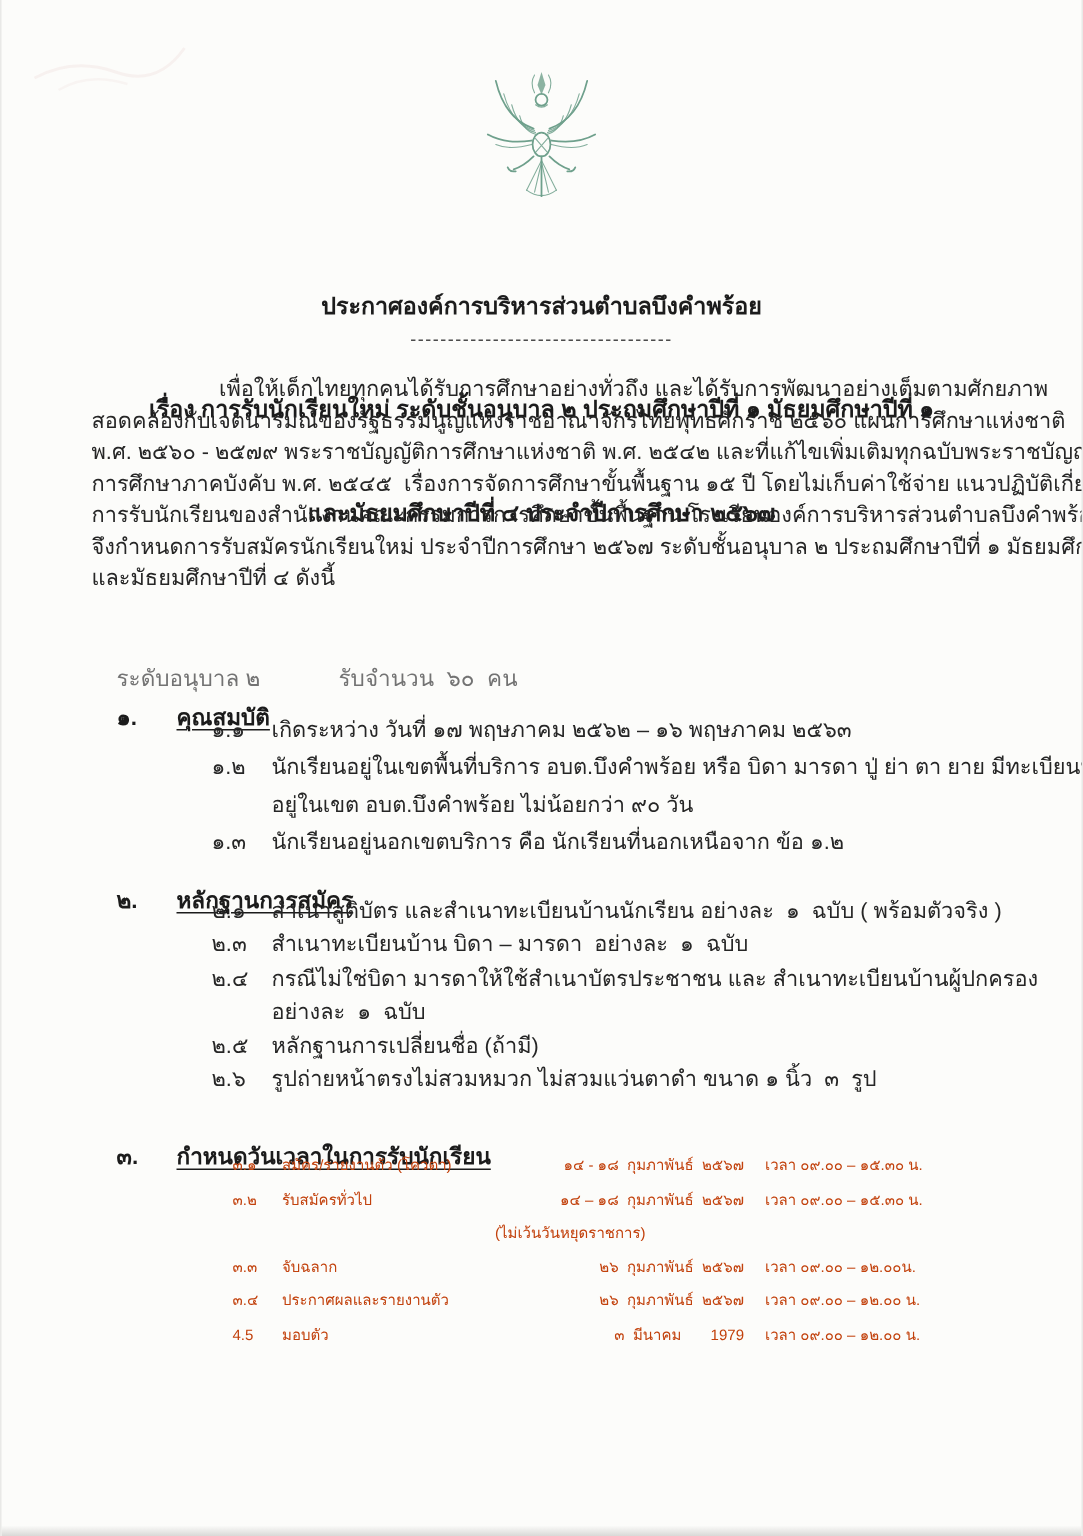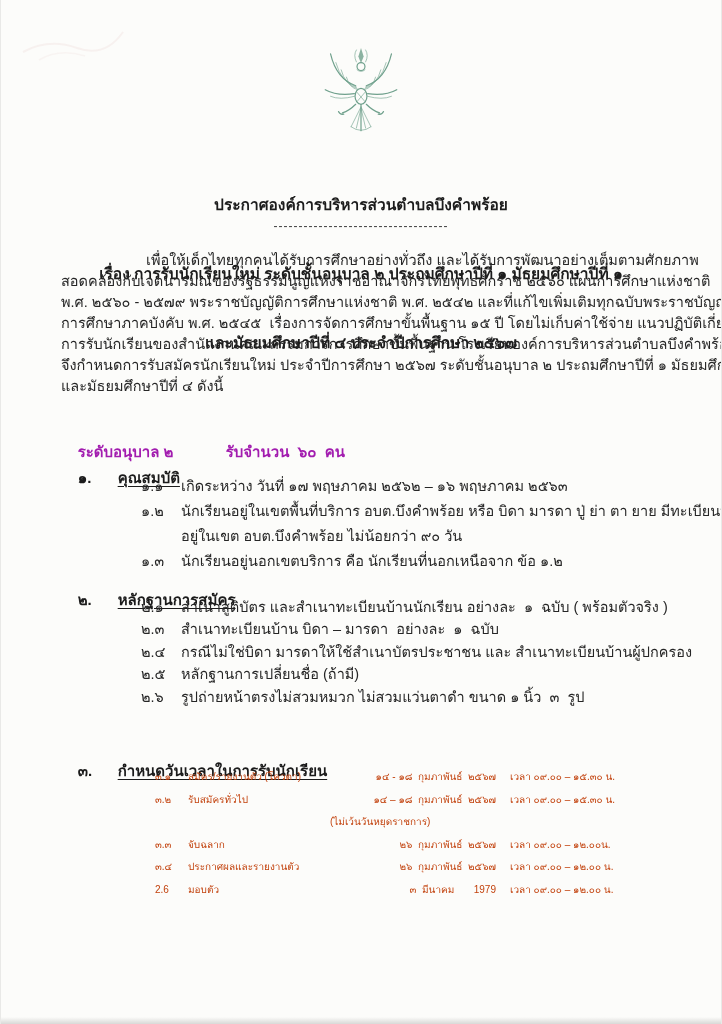--- a/index.html
+++ b/index.html
@@ -37,21 +37,21 @@
   }
 
   
   .para { position:absolute; top:250px; left:60px; width:606px;
           font-size:14.5px; line-height:21px; color:#262626; }
   .para .line { height:21px; white-space:pre; }
   .para .line.first { padding-left:85px; }
 
   
   .intake { position:absolute; top:423px; left:60px; font-size:15px;
-            font-weight:bold; color:#a21caf; white-space:pre; }
+            font-weight:normal; color:#737373; white-space:pre; }
   .intake .level { display:inline-block; width:148px; }
 
   
   .sec-head { position:absolute; left:60px; font-size:15px; font-weight:bold; color:#1b1b1b; white-space:pre; }
   .sec-head .num { display:inline-block; width:40px; }
   .sec-head .t { text-decoration:underline; text-underline-offset:3px; text-decoration-thickness:1.4px; }
   .sec1-head { top:449px; } .sec2-head { top:571px; } .sec3-head { top:742px; }
 
   
   .items { position:absolute; left:140px; font-size:14.5px; color:#262626; }
@@ -147,20 +147,21 @@
     <div class="row"><span class="n">๑.๓</span><span>นักเรียนอยู่นอกเขตบริการ คือ นักเรียนที่นอกเหนือจาก ข้อ ๑.๒</span></div>
   </div>
 
   <div class="sec-head sec2-head">
     <span class="num">๒.</span><span class="t">หลักฐานการสมัคร</span>
   </div>
   <div class="items sec2-items">
     <div class="row"><span class="n">๒.๑</span><span>สำเนาสูติบัตร และสำเนาทะเบียนบ้านนักเรียน อย่างละ  ๑  ฉบับ ( พร้อมตัวจริง )</span></div>
     <div class="row"><span class="n">๒.๓</span><span>สำเนาทะเบียนบ้าน บิดา – มารดา  อย่างละ  ๑  ฉบับ</span></div>
     <div class="row"><span class="n">๒.๔</span><span>กรณีไม่ใช่บิดา มารดาให้ใช้สำเนาบัตรประชาชน และ สำเนาทะเบียนบ้านผู้ปกครอง</span></div>
+    <div class="row cont">อย่างละ  ๑  ฉบับ</div>
     <div class="row"><span class="n">๒.๕</span><span>หลักฐานการเปลี่ยนชื่อ (ถ้ามี)</span></div>
     <div class="row"><span class="n">๒.๖</span><span>รูปถ่ายหน้าตรงไม่สวมหมวก ไม่สวมแว่นตาดำ ขนาด ๑ นิ้ว  ๓  รูป</span></div>
   </div>
 
   <div class="sec-head sec3-head">
     <span class="num">๓.</span><span class="t">กำหนดวันเวลาในการรับนักเรียน</span>
   </div>
   <div class="schedule">
     <div class="srow">
       <span>๓.๑</span>
@@ -181,21 +182,21 @@
       <span class="date">๒๖  กุมภาพันธ์  ๒๕๖๗</span>
       <span class="time">เวลา ๐๙.๐๐ – ๑๒.๐๐น.</span>
     </div>
     <div class="srow">
       <span>๓.๔</span>
       <span>ประกาศผลและรายงานตัว</span>
       <span class="date">๒๖  กุมภาพันธ์  ๒๕๖๗</span>
       <span class="time">เวลา ๐๙.๐๐ – ๑๒.๐๐ น.</span>
     </div>
     <div class="srow">
-      <span>2.6</span>
+      <span>4.5</span>
       <span>มอบตัว</span>
       <span class="date">๓  มีนาคม       1979</span>
       <span class="time">เวลา ๐๙.๐๐ – ๑๒.๐๐ น.</span>
     </div>
   </div>
 
   <div class="scan-bottom-edge"></div>
 </div>
 
 </body></html>

